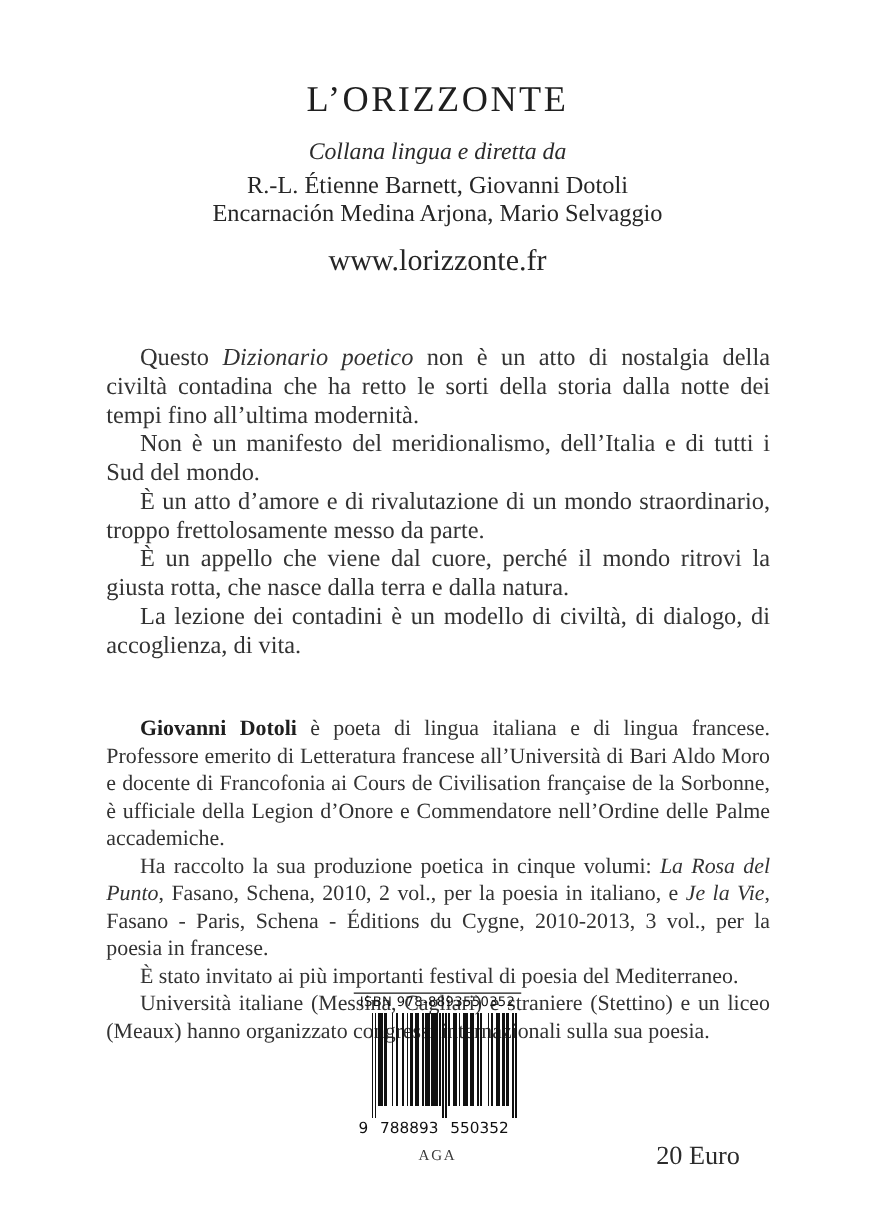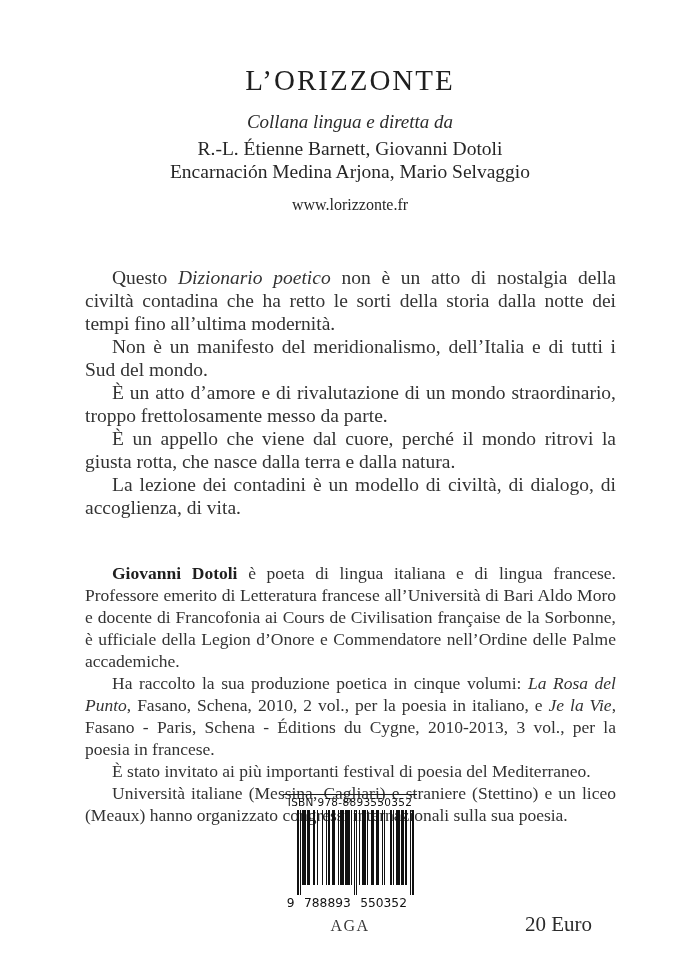--- a/index.html
+++ b/index.html
@@ -20,21 +20,21 @@
     margin:0;
     color:#1f1f1f;
   }
   .series-subtitle {
     font-style:italic;
     font-size:19px;
     margin-top:14px;
     color:#2b2b2b;
   }
   .series-editors { font-size:19.5px; line-height:23px; margin-top:4px;text-align:center; }
-  .series-website { font-size:16px; margin-top:13px; }
+  .series-website { font-size:24px; margin-top:13px; }
 
   
   .blurb {
     margin:52px 84px 0 85px;
     font-size:19.5px;
     line-height:23px;
     text-align:justify;
     color:#333333;
   }
   .blurb p { margin:0; text-indent:27px; }
@@ -76,21 +76,21 @@
     font-family:"DejaVu Sans", sans-serif;
     font-size:10px;
     fill:#111111;
   }
 
   
   .publisher {
     position:absolute;
     top:917px; left:50%;
     transform:translateX(-50%);
-    font-size:16px;
+    font-size:12px;
     letter-spacing:1.5px;
     color:#3a3a3a;
   }
   .price {
     position:absolute;
     top:912px; right:108px;
     font-size:21px;
     color:#2b2b2b;
     text-align:right;
   }

